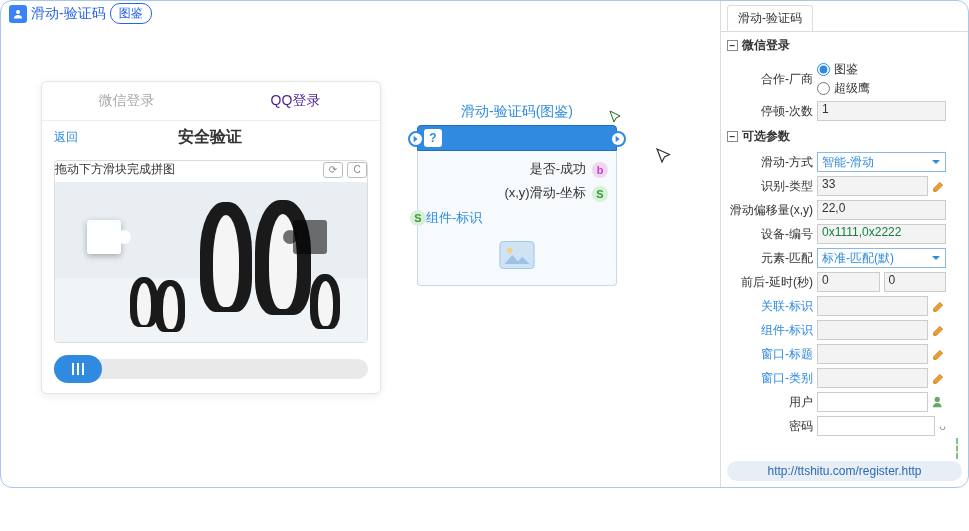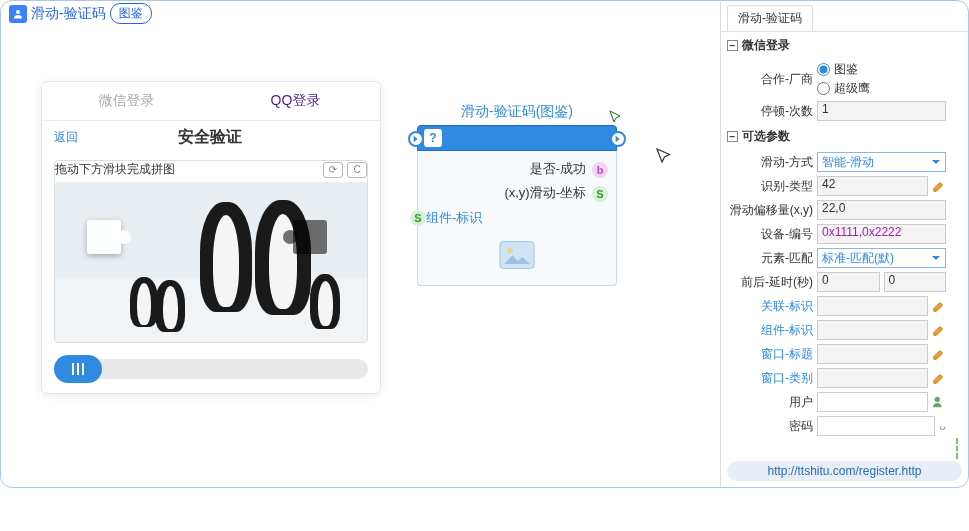--- a/index.html
+++ b/index.html
@@ -68,21 +68,21 @@
 .section-h { display: flex; align-items: center; gap: 4px; padding: 5px 6px; font-size: 12px; font-weight: 600; }
 .sq { width: 11px; height: 11px; border: 1px solid #888; display: flex; align-items: center; justify-content: center; font-size: 10px; line-height: 1; cursor: pointer; }
 .field { display: flex; align-items: center; padding: 2px 22px 2px 0; gap: 4px; font-size: 12px; }
 .field-label { width: 92px; text-align: right; color: #333; }
 .field-label.link { color: #2f8ae0; cursor: pointer; }
 .radio-group { display: flex; flex-direction: column; gap: 2px; }
 .radio-group label { display: flex; align-items: center; gap: 4px; cursor: pointer; }
 input[type=radio] { accent-color: #2f8ae0; }
 .inp { flex: 1; height: 20px; border: 1px solid #ccc; background: #f3f3f3; padding: 0 4px; font-size: 12px; color: #333; }
 .inp.white { background: #fff; }
-.inp.ph { color: #a21caf; }
+.inp.ph { color: #15803d; }
 .sel { flex: 1; height: 20px; border: 1px solid #8ab8e6; background: #fff; padding: 0 4px; display: flex; align-items: center; justify-content: space-between; color: #2f8ae0; cursor: pointer; }
 .sel svg { width: 10px; height: 10px; fill: #2f8ae0; }
 .edit-icon { width: 14px; height: 14px; cursor: pointer; }
 .half { display: flex; gap: 4px; flex: 1; }
 .half .inp { width: 50%; }
 .dashed-arrow { border-right: 2px dashed #7ac77a; height: 30px; margin: 0 10px 0 auto; width: 1px; position: relative; }
 .reg-link { margin: 2px 6px 6px; padding: 3px 10px; background: #e8eef6; border-radius: 10px; text-align: center; font-size: 12px; }
 .reg-link span { color: #2a6bb5; }
 .eye { font-size: 12px; color: #999; cursor: pointer; }
 </style>
@@ -218,21 +218,21 @@
       <span class="field-label">滑动-方式</span>
       <div class="sel">
           <span>智能-滑动</span>
           <svg viewBox="0 0 10 10">
             <path d="M1 3l4 4 4-4z"></path>
           </svg>
         </div>
     </div>
     <div class="field">
       <span class="field-label">识别-类型</span>
-      <div class="inp">42</div>
+      <div class="inp">33</div>
       <svg class="edit-icon" viewBox="0 0 16 16">
           <path d="M2 11l7-7 3 3-7 7H2z" fill="#f0a030" stroke="#c07010"></path>
         </svg>
     </div>
     <div class="field">
       <span class="field-label">滑动偏移量(x,y)</span>
       <div class="inp">22,0</div>
     </div>
     <div class="field">
       <span class="field-label">设备-编号</span>

